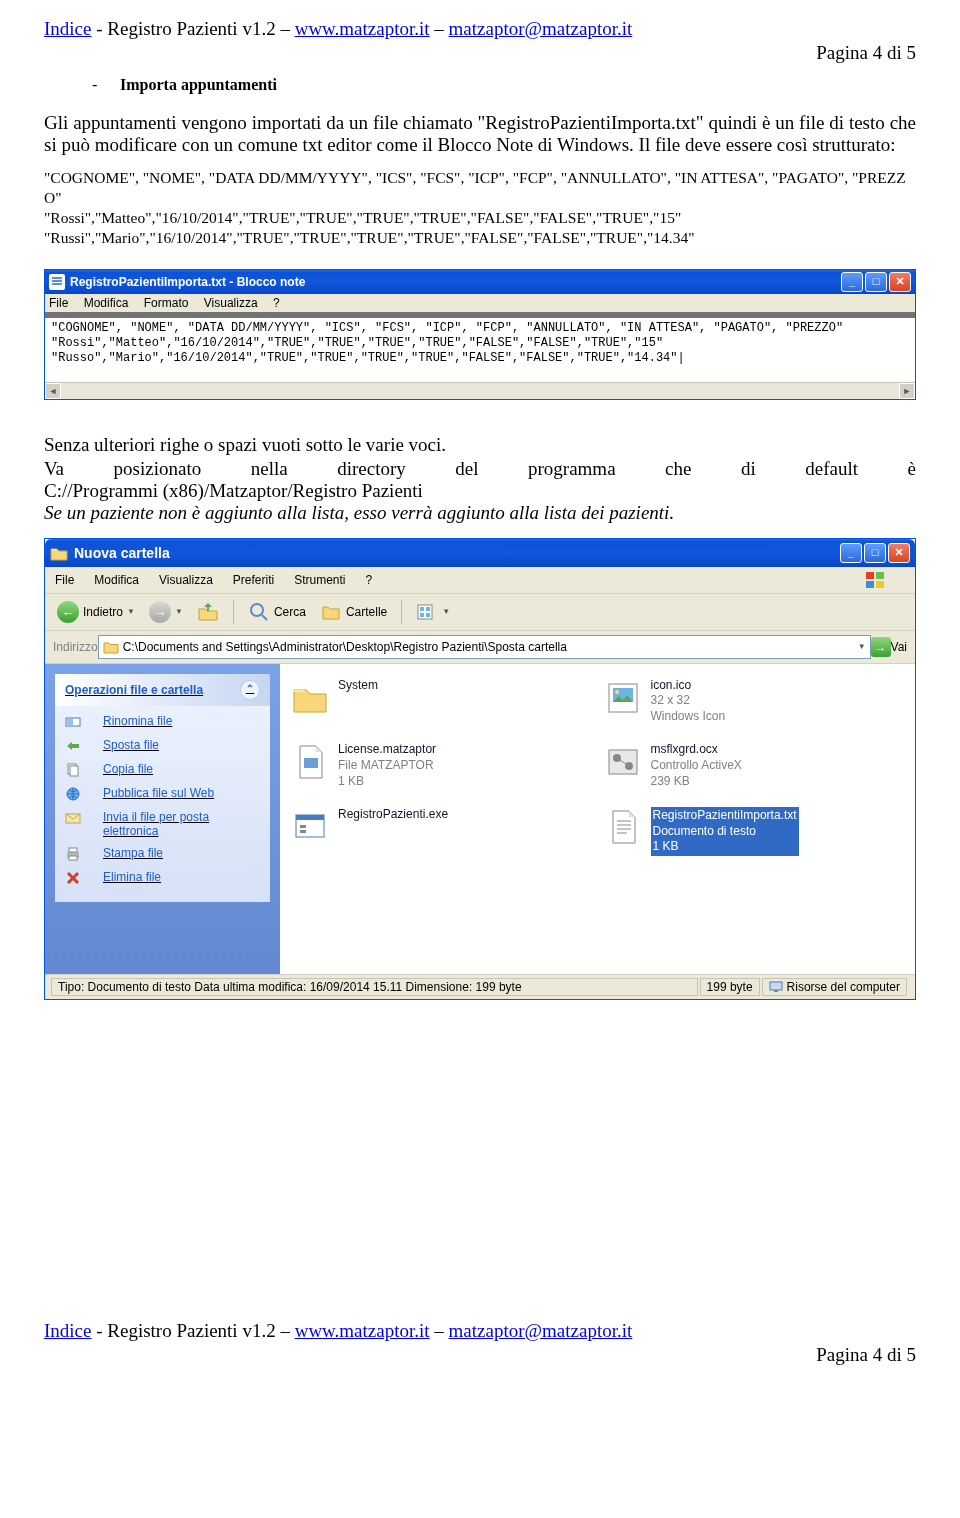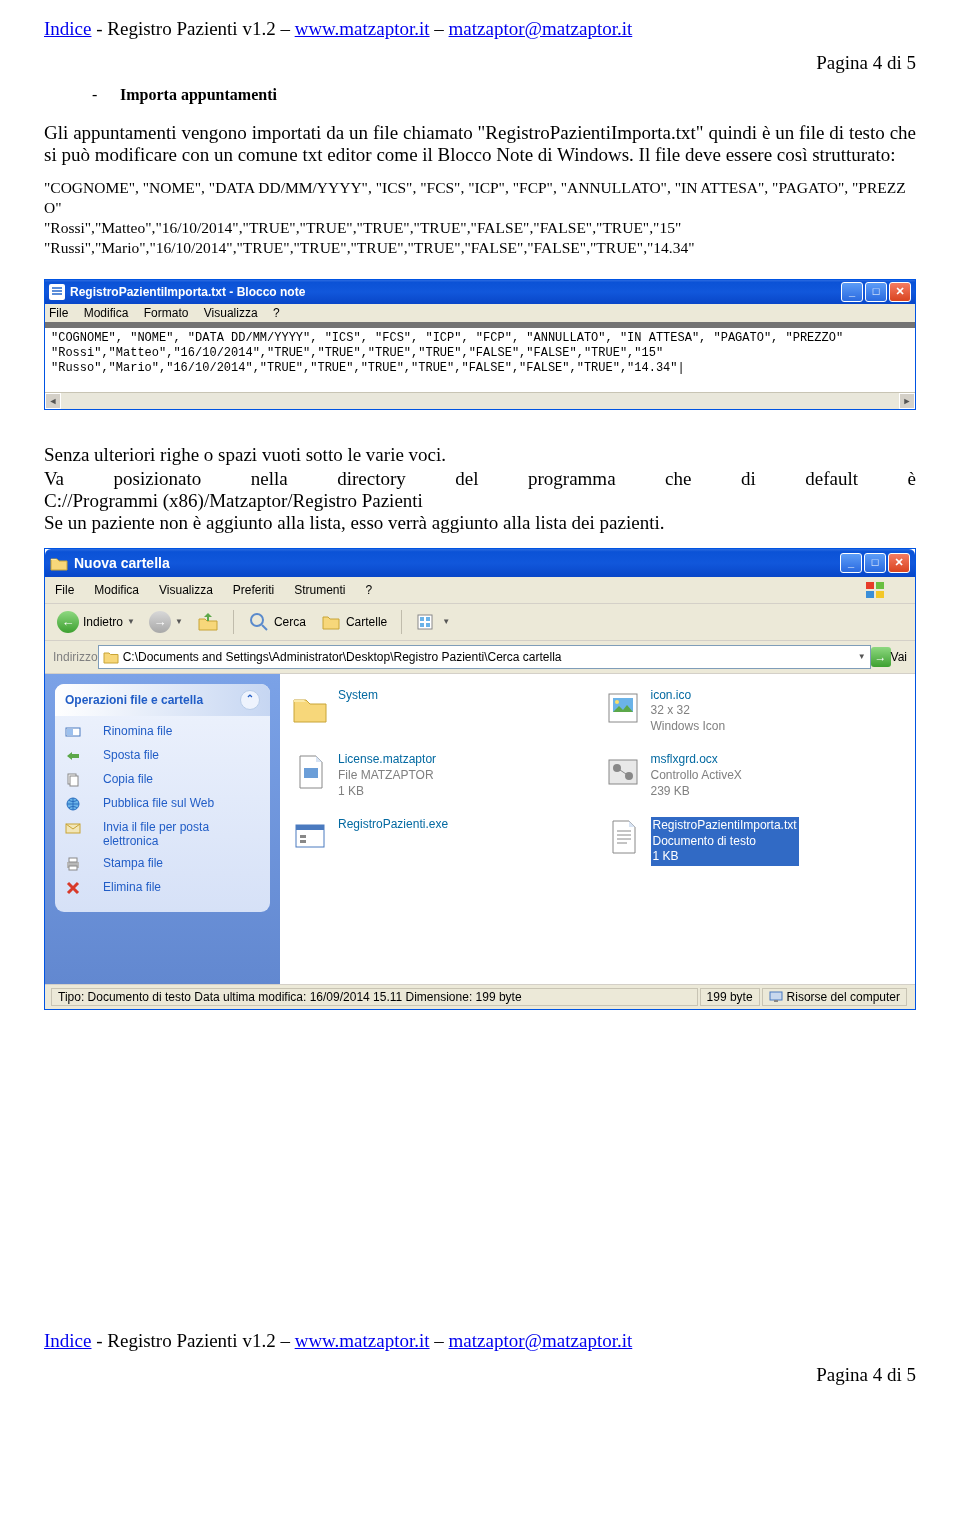--- a/index.html
+++ b/index.html
@@ -19,21 +19,21 @@
     color: #0000EE;
     text-decoration: underline;
   }
   .header-line .plain, .footer-line .plain {
     color: #000;
     text-decoration: none;
   }
   .page-num {
     text-align: right;
     font-size: 19px;
-    margin-top: 12px;
+    margin-top: 2px;
   }
   .bullet-line {
     font-size: 16px;
     margin-top: 12px;
     margin-left: 48px;
   }
   .bullet-dash {
     display: inline-block;
     width: 28px;
   }
@@ -257,22 +257,23 @@
     display: flex;
     min-height: 310px;
   }
   .exp-side {
     width: 215px;
     background: linear-gradient(to bottom, #7ba2e7, #6288d0);
     padding: 10px;
   }
   .task-panel {
     background: linear-gradient(to bottom, #eef3fd, #d6e1f7);
-    border-radius: 9px;
+    border-radius: 0;
     overflow: hidden;
+    text-decoration: underline;
   }
   .task-head {
     background: linear-gradient(to right, #fff, #c6d6f2);
     color: #215dc6;
     font-weight: bold;
     padding: 6px 10px;
     display: flex;
     align-items: center;
     justify-content: space-between;
     font-size: 12px;
@@ -318,21 +319,21 @@
     gap: 8px;
   }
   .file-icon {
     width: 40px; height: 40px;
     flex-shrink: 0;
   }
   .file-txt {
     font-size: 12px;
     line-height: 1.3;
   }
-  .file-txt .fname { color: #0369a1; }
+  .file-txt .fname { color: #0f172a; }
   .file-txt .fmeta { color: #808080; }
   .file-item.selected .file-txt {
     background: #316ac5;
     color: #fff;
     padding: 1px 2px;
   }
   .file-item.selected .file-txt .fname,
   .file-item.selected .file-txt .fmeta { color: #fff; }
   .statusbar {
     background: #ece9d8;
@@ -412,21 +413,21 @@
     <span>nella</span>
     <span>directory</span>
     <span>del</span>
     <span>programma</span>
     <span>che</span>
     <span>di</span>
     <span>default</span>
     <span>è</span>
   </div>
   <div style="font-size:19px;">C://Programmi (x86)/Matzaptor/Registro Pazienti</div>
-  <div style="font-size:19px; text-align:justify;">Se un paziente non è aggiunto alla lista, esso verrà aggiunto alla lista dei pazienti.</div>
+  <div style="font-size:19px; text-align:justify;font-style:italic;">Se un paziente non è aggiunto alla lista, esso verrà aggiunto alla lista dei pazienti.</div>
 
   <div class="explorer">
     <div class="exp-title">
       <span class="foldericon">
         <svg viewBox="0 0 18 16">
             <path fill="#f7d77a" stroke="#c8a436" d="M1 4h6l2 2h8v9H1z"></path>
             <path fill="#fbe9a8" d="M1 4h5l1 1H1z"></path>
           </svg>
       </span>
       <span class="ttext">Nuova cartella</span>
@@ -493,21 +494,21 @@
           </svg>
         <span class="dd">▼</span>
       </div>
     </div>
     <div class="addr-bar">
       <span class="lbl">Indirizzo</span>
       <div class="addr-input">
         <svg width="16" height="14" viewBox="0 0 16 14">
             <path fill="#f7d77a" stroke="#c8a436" d="M1 3h5l1.5 1.5H15v8.5H1z"></path>
           </svg>
-        <span>C:\Documents and Settings\Administrator\Desktop\Registro Pazienti\Cerca cartella</span>
+        <span>C:\Documents and Settings\Administrator\Desktop\Registro Pazienti\Sposta cartella</span>
         <span class="dd2">▼</span>
       </div>
       <div class="gobtn">→</div>
       <span>Vai</span>
     </div>
     <div class="exp-body">
       <div class="exp-side">
         <div class="task-panel">
           <div class="task-head">
             <span>Operazioni file e cartella</span>

